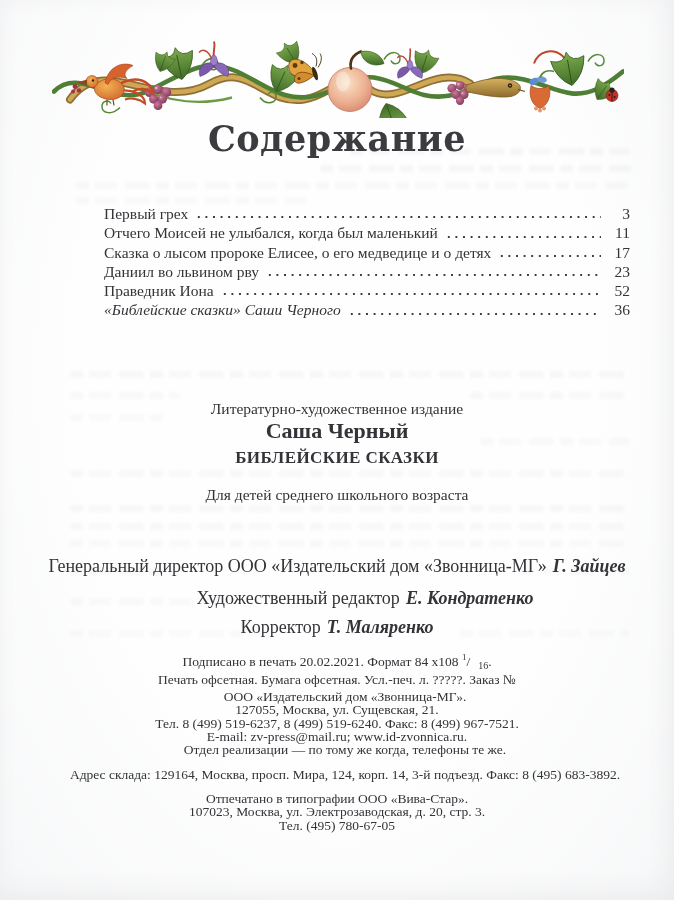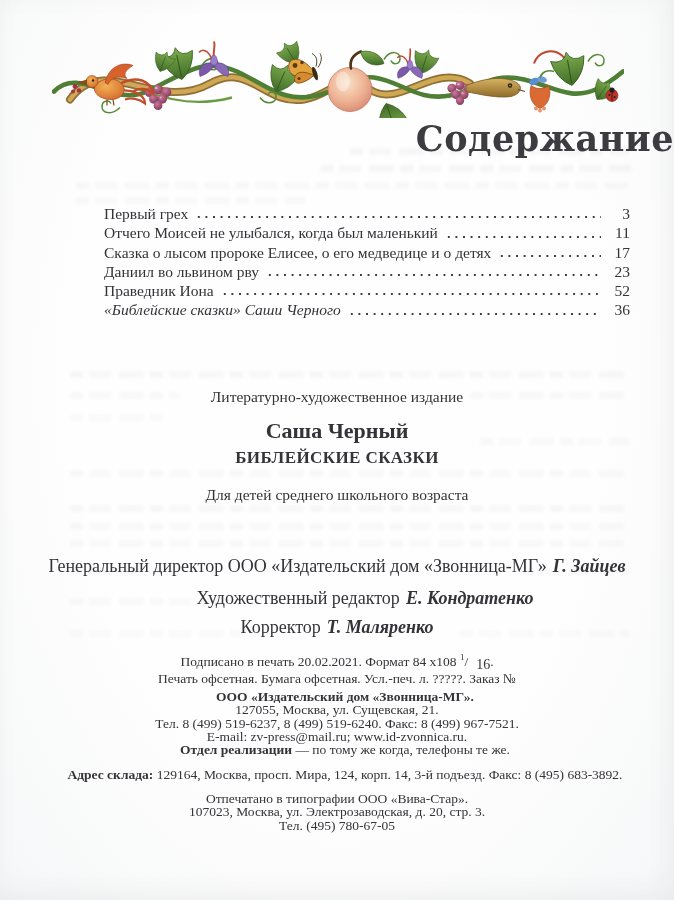--- a/index.html
+++ b/index.html
@@ -14,50 +14,50 @@
   .bleed{
     position:absolute;height:7px;border-radius:3px;filter:blur(1.4px);
     background:repeating-linear-gradient(90deg,
       rgba(110,110,120,.55) 0 13px, rgba(110,110,120,0) 13px 19px,
       rgba(110,110,120,.45) 19px 41px, rgba(110,110,120,0) 41px 49px,
       rgba(110,110,120,.5) 49px 74px, rgba(110,110,120,0) 74px 80px);
     opacity:.10;pointer-events:none;
   }
   .ornament{position:absolute;left:52px;top:33px;width:572px;height:85px;}
   .title{
-    position:absolute;top:118px;left:0;width:100%;margin:0;text-align:right;
+    position:absolute;top:118px;left:0;width:100%;margin:0;text-align:center;
     font-family:"DejaVu Serif","Liberation Serif",serif;
     font-size:35px;font-weight:bold;letter-spacing:.5px;color:#3c3c40;
   }
   .toc{position:absolute;left:82px;top:204px;width:548px;font-size:15.5px;line-height:19.3px;color:#333338;}
   .toc-row{display:flex;align-items:baseline;}
   .toc-label{white-space:nowrap;margin-left:22px;}
   .toc-label.italic{font-style:italic;}
   .leader{
     flex:1;height:6px;align-self:flex-end;margin:0 5px 3px 7px;
     background-image:radial-gradient(circle, #3c3c40 1.05px, rgba(0,0,0,0) 1.5px);
     background-size:7.6px 6px;background-repeat:repeat-x;background-position:left bottom;
   }
   .toc-page{min-width:24px;text-align:right;}
   .cline{position:absolute;left:0;width:100%;text-align:center;margin:0;}
-  .ed1{top:388px;font-size:15.5px;}
+  .ed1{top:400px;font-size:15.5px;}
   .ed2{top:418px;font-size:22px;font-weight:bold;}
   .ed3{top:448px;font-size:17px;font-weight:bold;letter-spacing:.4px;}
   .ed4{top:486px;font-size:15.5px;}
   .credit{font-size:18px;}
   .cr1{top:556px;}
   .cr2{top:588px;padding-left:28px;}
   .cr3{top:617px;}
   .credit .name{font-weight:bold;font-style:italic;margin-left:6px;}
   .small{font-size:13.5px;line-height:13.6px;}
   .printrun{top:651px;}
   .printrun sup{font-size:9px;vertical-align:6px;}
-  .printrun sub{font-size:14px;vertical-align:-3px;margin-left:8px;}
+  .printrun sub{font-size:10px;vertical-align:-3px;margin-left:8px;}
   .publisher{top:690px;line-height:13.3px;}
-  .bold{font-weight:bold;margin-left:16px;}
+  .bold{font-weight:normal;margin-left:16px;}
   .warehouse{top:768px;}
   .printer{top:792px;line-height:13.4px;}
 </style>
 </head>
 <body>
 
 <div class="page">
 
   <div class="bleed" style="left:350px;top:148px;width:280px"></div>
   <div class="bleed" style="left:320px;top:165px;width:312px"></div>

